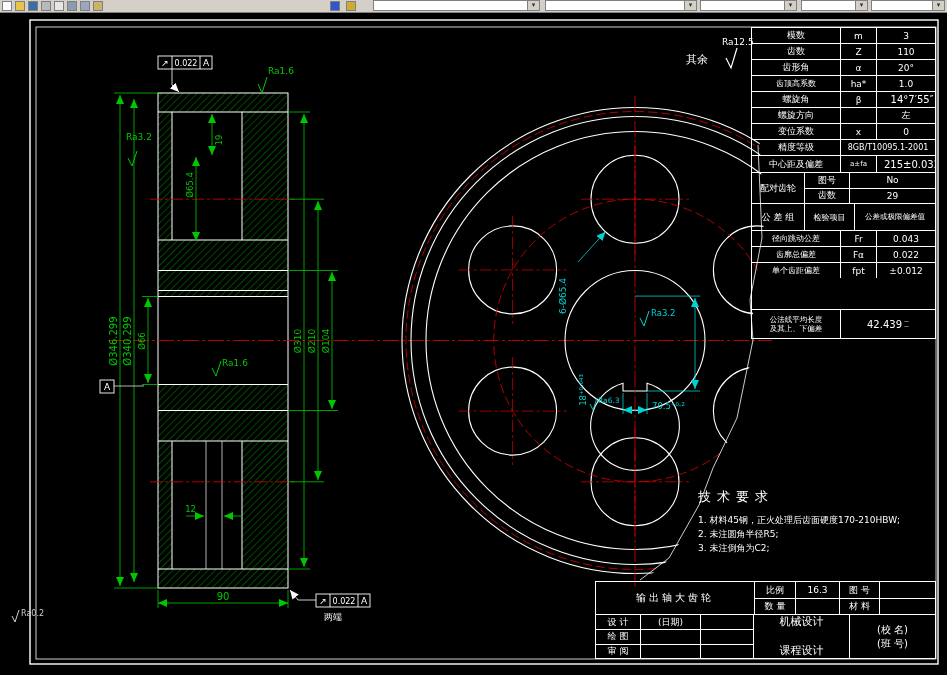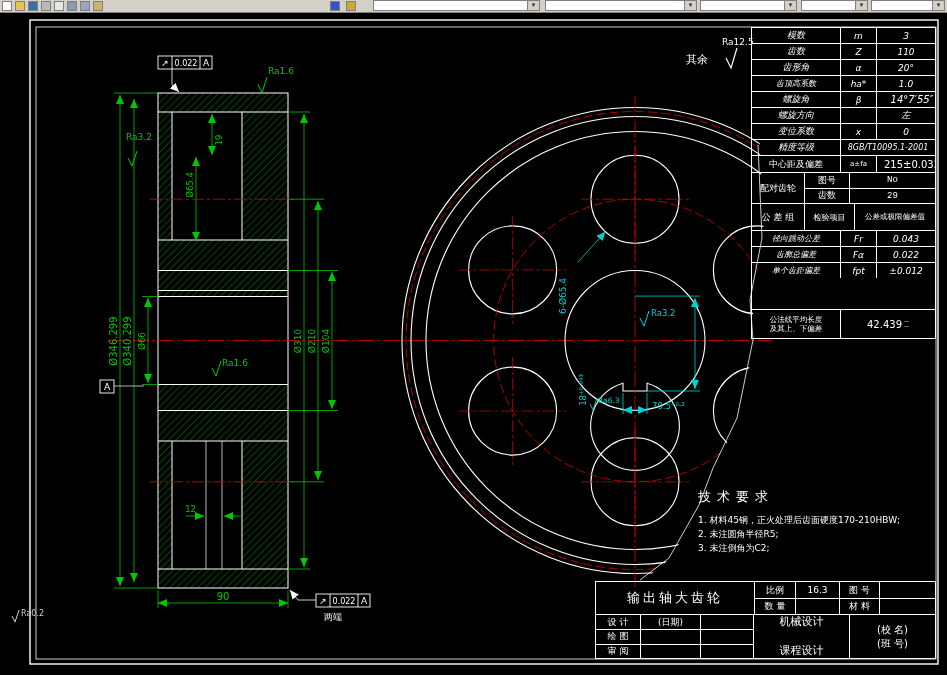--- a/index.html
+++ b/index.html
@@ -10,40 +10,40 @@
   .tb-combo{position:absolute;top:0;height:11px;background:#fff;border:1px solid #7f7f7f;box-sizing:border-box;}
   .tb-combo-btn{position:absolute;right:0;top:0;width:11px;height:9px;background:#d4d0c8;border-left:1px solid #808080;font-size:7px;line-height:8px;text-align:center;color:#333;}
   
   .canvas{position:absolute;top:12px;left:0;width:947px;height:663px;background:#000;z-index:0;}
   svg.drawing{position:absolute;top:0;left:0;z-index:1;}
   
   .param-table{position:absolute;left:751px;top:27px;width:185px;border:1px solid #fff;box-sizing:border-box;z-index:3;background:transparent;}
   .pt-row{display:grid;border-top:1px solid #fff;}
   .pt-row:first-child{border-top:0;}
   .c3{grid-template-columns:88px 36px 1fr;}
-  .h15{height:15px;font-style:italic;} .h16{height:16px;} .h26{height:26px;} .h28{height:28px;margin-top:31px;} .h30{height:30px;}
+  .h15{height:15px;} .h16{height:16px;} .h26{height:26px;} .h28{height:28px;margin-top:31px;} .h30{height:30px;}
   .pt-cell{border-left:1px solid #fff;display:flex;align-items:center;justify-content:center;color:#fff;font-size:9px;overflow:hidden;white-space:nowrap;}
   .pt-cell:first-child{border-left:0;}
   .pt-sub{display:flex;flex-direction:column;border-left:1px solid #fff;}
-  .pt-subrow{display:grid;grid-template-columns:44px 1fr;flex:1;font-family:Liberation Mono, monospace;}
+  .pt-subrow{display:grid;grid-template-columns:44px 1fr;flex:1;}
   .pt-subrow+.pt-subrow{border-top:1px solid #fff;}
   .pt-subrow .pt-cell:first-child{border-left:0;}
   .pt-subrow .pt-cell:last-child{border-left:1px solid #fff;}
   .f7{font-size:7px;} .f75{font-size:7.5px;} .f8{font-size:8px;} .f85{font-size:10px;padding-left:12px;} .f10{font-size:10px;}
   .wk-label{flex-direction:column;font-size:7.5px;line-height:9px;}
   .stack{display:flex;flex-direction:column;font-size:5px;line-height:5px;margin-left:2px;color:#fff;}
   .stack i{font-style:normal;}
   
   .tech{position:absolute;left:698px;top:488px;width:222px;z-index:3;color:#fff;}
   .tech-title{text-align:left;font-size:13px;letter-spacing:6px;margin-bottom:7px;}
   .tech-line{font-size:9px;line-height:14px;white-space:nowrap;}
   
   .tblock{position:absolute;left:595px;top:581px;width:341px;height:78px;border:1px solid #fff;box-sizing:border-box;display:flex;flex-direction:column;z-index:3;color:#fff;}
   .tb-top{display:flex;height:32px;border-bottom:1px solid #fff;}
-  .tb-name{width:158px;border-right:1px solid #fff;display:flex;align-items:center;justify-content:center;font-size:13px;letter-spacing:3px;}
+  .tb-name{width:158px;border-right:1px solid #fff;display:flex;align-items:center;justify-content:center;font-size:10px;letter-spacing:3px;}
   .tb-topgrid{flex:1;display:grid;grid-template-columns:40px 44px 40px 1fr;grid-auto-rows:1fr;}
   .tcell{border-left:1px solid #fff;border-top:1px solid #fff;display:flex;align-items:center;justify-content:center;font-size:9px;}
   .tb-topgrid .tcell:nth-child(-n+4){border-top:0;}
   .tb-topgrid .tcell:nth-child(4n+1){border-left:0;}
   .tb-bot{flex:1;display:flex;}
   .tb-botgrid{width:158px;display:grid;grid-template-columns:44px 60px 1fr;grid-auto-rows:1fr;border-right:1px solid #fff;box-sizing:border-box;}
   .bcell{border-left:1px solid #fff;border-top:1px solid #fff;display:flex;align-items:center;justify-content:center;font-size:9px;}
   .tb-botgrid .bcell:nth-child(-n+3){border-top:0;}
   .tb-botgrid .bcell:nth-child(3n+1){border-left:0;}
   .tb-course{width:95px;border-right:1px solid #fff;display:flex;flex-direction:column;align-items:center;justify-content:space-between;font-size:11px;line-height:14px;}

